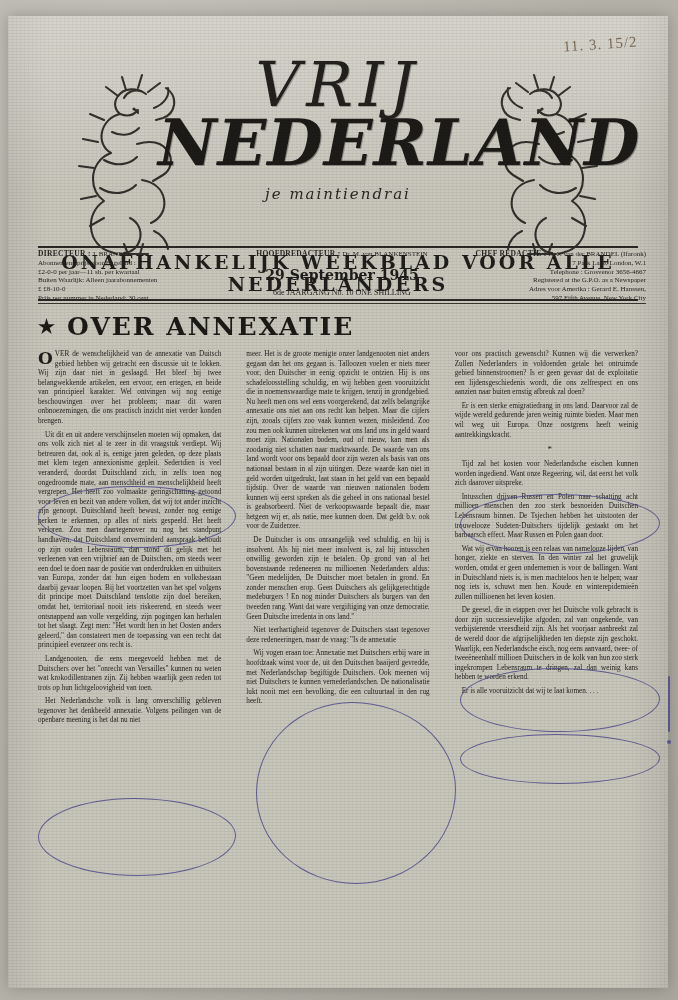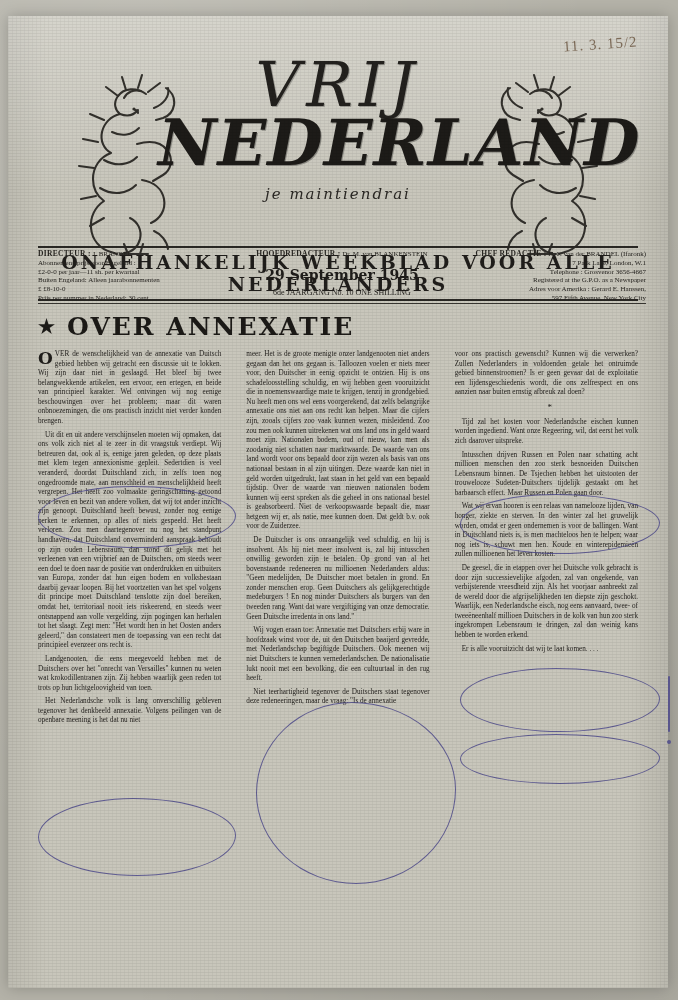--- a/index.html
+++ b/index.html
@@ -311,21 +311,21 @@
     </div>
 
     <div class="colophon">
       <div class="col-left">
         <div>
           <span class="hdr">DIRECTEUR :</span>
           <span>J. BRANDEL</span>
         </div>
         <div>Abonnementsprijs voor Engeland :</div>
         <div>£2-0-0 per jaar—11 sh. per kwartaal</div>
-        <div>Buiten Engeland: Alleen jaarabonnementen</div>
+        <div>Buiten Waarlijk: Alleen jaarabonnementen</div>
         <div>£ £8-10-0</div>
         <div>Prijs per nummer in Nederland: 30 cent.</div>
       </div>
 
       <div class="col-mid">
         <div>
           <span class="hdr">HOOFDREDACTEUR :</span>
           <span>Dr. M. van BLANKENSTEIN</span>
         </div>
         <div class="issue-date">29 September 1945</div>
@@ -355,26 +355,27 @@
       <div class="col">
         <p class="noind dropcap">OVER de wenschelijkheid van de annexatie van Duitsch gebied hebben wij getracht een discussie uit te lokken. Wij zijn daar niet in geslaagd. Het bleef bij twee belangwekkende artikelen, een ervoor, een ertegen, en beide van principieel karakter. Wel ontvingen wij nog eenige beschouwingen over het probleem; maar dit waren onbnoezemingen, die ons practisch inzicht niet verder konden brengen.</p>
         <p>Uit dit en uit andere verschijnselen moeten wij opmaken, dat ons volk zich niet al te zeer in dit vraagstuk verdiept. Wij betreuren dat, ook al is, eenige jaren geleden, op deze plaats met klem tegen annexionisme gepleit. Sedertdien is veel veranderd, doordat Duitschland zich, in zelfs toen nog ongedroomde mate, aan menschheid en menschelijkheid heeft vergrepen. Het heeft zoo volmaakte geringschatting getoond voor leven en bezit van andere volken, dat wij tot ander inzicht zijn genoopt. Duitschland heeft bewust, zonder nog eenige perken te erkennen, op alles of niets gespeeld. Het heeft verloren. Zou men daartegenover nu nog het standpunt handhaven, dat Duitschland onverminderd aanspraak behoudt op zijn ouden Lebensraum, dan stond dit gelijk met het verleenen van een vrijbrief aan de Duitschers, om steeds weer een doel te doen naar de positie van onderdrukken en uitbuiters van Europa, zonder dat hun eigen bodem en volksbestaan daarbij gevaar loopen. Bij het voortzetten van het spel volgens dit principe moet Duitschland tenslotte zijn doel bereiken, omdat het, territoriaal nooit iets riskeerend, en steeds weer ontsnappend aan volle vergelding, zijn pogingen kan herhalen tot het slaagt. Zegt men: "Het wordt hen in het Oosten anders geleerd," dan constateert men de toepassing van een recht dat principieel evenzeer ons recht is.</p>
         <p>Landgenooten, die eens meegevoeld hebben met de Duitschers over het "onrecht van Versailles" kunnen nu weten wat krokodillentranen zijn. Zij hebben waarlijk geen reden tot trots op hun lichtgeloovigheid van toen.</p>
         <p>Het Nederlandsche volk is lang onverschillig gebleven tegenover het denkbeeld annexatie. Volgens peilingen van de openbare meening is het dat nu niet</p>
       </div>
 
       <div class="col">
         <p class="noind">meer. Het is de groote menigte onzer landgenooten niet anders gegaan dan het ons gegaan is. Talloozen voelen er niets meer voor, den Duitscher in eenig opzicht te ontzien. Hij is ons schadeloosstelling schuldig, en wij hebben geen vooruitzicht die in noemenswaardige mate te krijgen, tenzij in grondgebied. Nu heeft men ons wel eens voorgerekend, dat zelfs belangrijke annexatie ons niet aan ons recht kan helpen. Maar die cijfers zijn, zooals cijfers zoo vaak kunnen wezen, misleidend. Zoo zou men ook kunnen uitrekenen wat ons land ons in geld waard moet zijn. Nationalen bodem, oud of nieuw, kan men als zoodanig niet schatten naar marktwaarde. De waarde van ons land wordt voor ons bepaald door zijn wezen als basis van ons nationaal bestaan in al zijn uitingen. Deze waarde kan niet in geld worden uitgedrukt, laat staan in het geld van een bepaald tijdstip. Over de waarde van nieuwen nationalen bodem kunnen wij eerst spreken als die geheel in ons nationaal bestel is geabsorbeerd. Niet de verkoopswaarde bepaalt die, maar hetgeen wij er, als natie, mee kunnen doen. Dat geldt b.v. ook voor de Zuiderzee.</p>
         <p>De Duitscher is ons onraangelijk veel schuldig, en hij is insolvent. Als hij niet meer insolvent is, zal hij intusschen onwillig geworden zijn te betalen. Op grond van al het bovenstaande redeneeren nu millioenen Nederlanders aldus: "Geen medelijden, De Duitscher moet betalen in grond. En zonder menschen erop. Geen Duitschers als gelijkgerechtigde medeburgers ! En nog minder Duitschers als burgers van den tweeden rang. Want dat ware vergiftiging van onze democratie. Geen Duitsche irredenta in ons land."</p>
+        <p>Niet teerhartigheid tegenover de Duitschers staat tegenover deze redeneeringen, maar de vraag: "Is de annexatie</p>
         <p>Wij vogen eraan toe: Annexatie met Duitschers erbij ware in hoofdzaak winst voor de, uit den Duitschen baaijerd gevredde, met Nederlandschap begiftigde Duitschers. Ook meenen wij niet Duitschers te kunnen vernederlandschen. De nationalisatie lukt nooit met een bevolking, die een cultuurtaal in den rug heeft.</p>
-        <p>Niet teerhartigheid tegenover de Duitschers staat tegenover deze redeneeringen, maar de vraag: "Is de annexatie</p>
       </div>
 
       <div class="col">
         <p class="noind">voor ons practisch gewenscht? Kunnen wij die verwerken? Zullen Nederlanders in voldoenden getale het ontruimde gebied binnenstroomen? Is er geen gevaar dat de exploitatie een lijdensgeschiedenis wordt, die ons zelfrespect en ons aanzien naar buiten ernstig afbreuk zal doen?</p>
+        <p>Er is een sterke emigratiedrang in ons land. Daarvoor zal de wijde wereld gedurende jaren weinig ruimte bieden. Maar men wil weg uit Europa. Onze oostgrens heeft weinig aantrekkingskracht.</p>
         <p class="sep">*</p>
         <p>Tijd zal het kosten voor Nederlandsche eischen kunnen worden ingediend. Want onze Regeering, wil, dat eerst het volk zich daarover uitspreke.</p>
         <p>Intusschen drijven Russen en Polen naar schatting acht millioen menschen den zoo sterk besnoeiden Duitschen Lebensraum binnen. De Tsjechen hebben het uitstooten der trouwelooze Sudeten-Duitschers tijdelijk gestaakt om het barbaarsch effect. Maar Russen en Polen gaan door.</p>
         <p>Wat wij ervan hooren is een relaas van namelooze lijden, van honger, ziekte en sterven. In den winter zal het gruwelijk worden, omdat er geen ondernemen is voor de ballingen. Want in Duitschland niets is, is men machteloos hen te helpen; waar nog iets is, schuwt men hen. Koude en winterepidemieën zullen millioenen het leven kosten.</p>
         <p>De geesel, die in etappen over het Duitsche volk gebracht is door zijn successievelijke afgoden, zal van ongekende, van verbijsterende vreesdheid zijn. Als het voorjaar aanbreekt zal de wereld door die afgrijselijkheden ten diepste zijn geschokt. Waarlijk, een Nederlandsche eisch, nog eens aanvaard, twee- of tweeëneenhalf millioen Duitschers in de kolk van hun zoo sterk ingekrompen Lebensraum te dringen, zal dan weinig kans hebben te worden erkend.</p>
         <p>Er is alle vooruitzicht dat wij te laat komen. . . .</p>
       </div>
     </div>
 
     <div class="annot" style="left:30px; top:470px; width:196px; height:60px;"></div>

